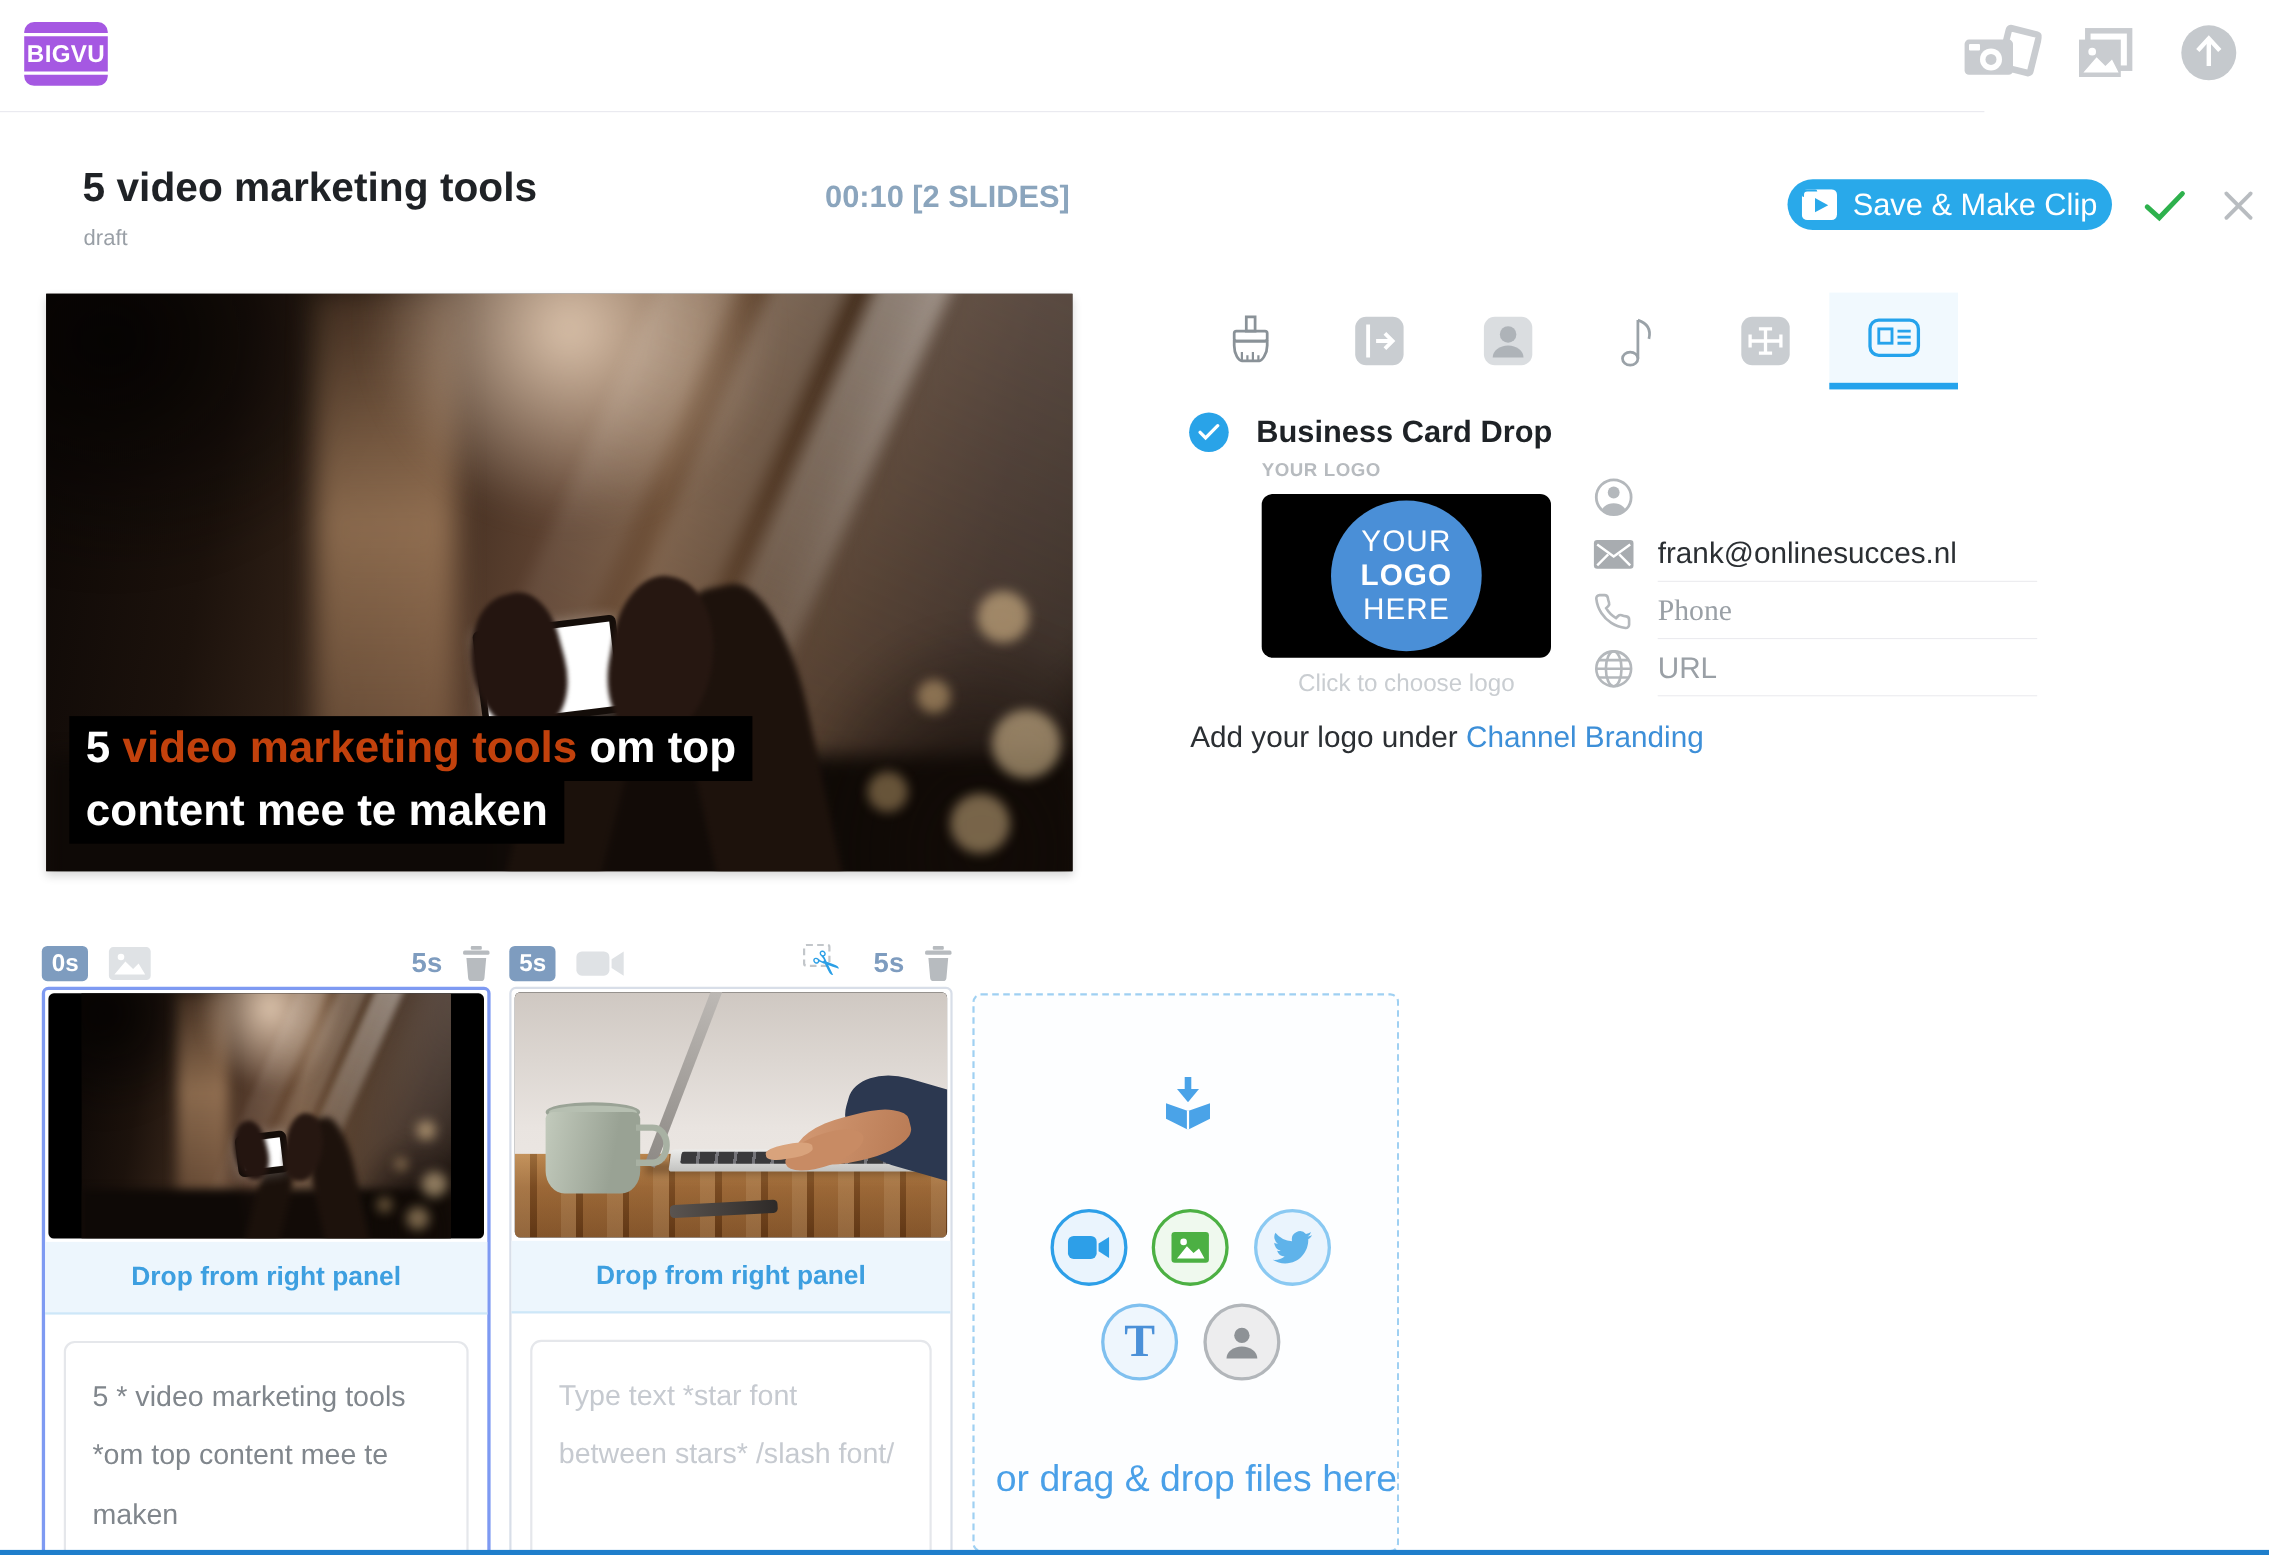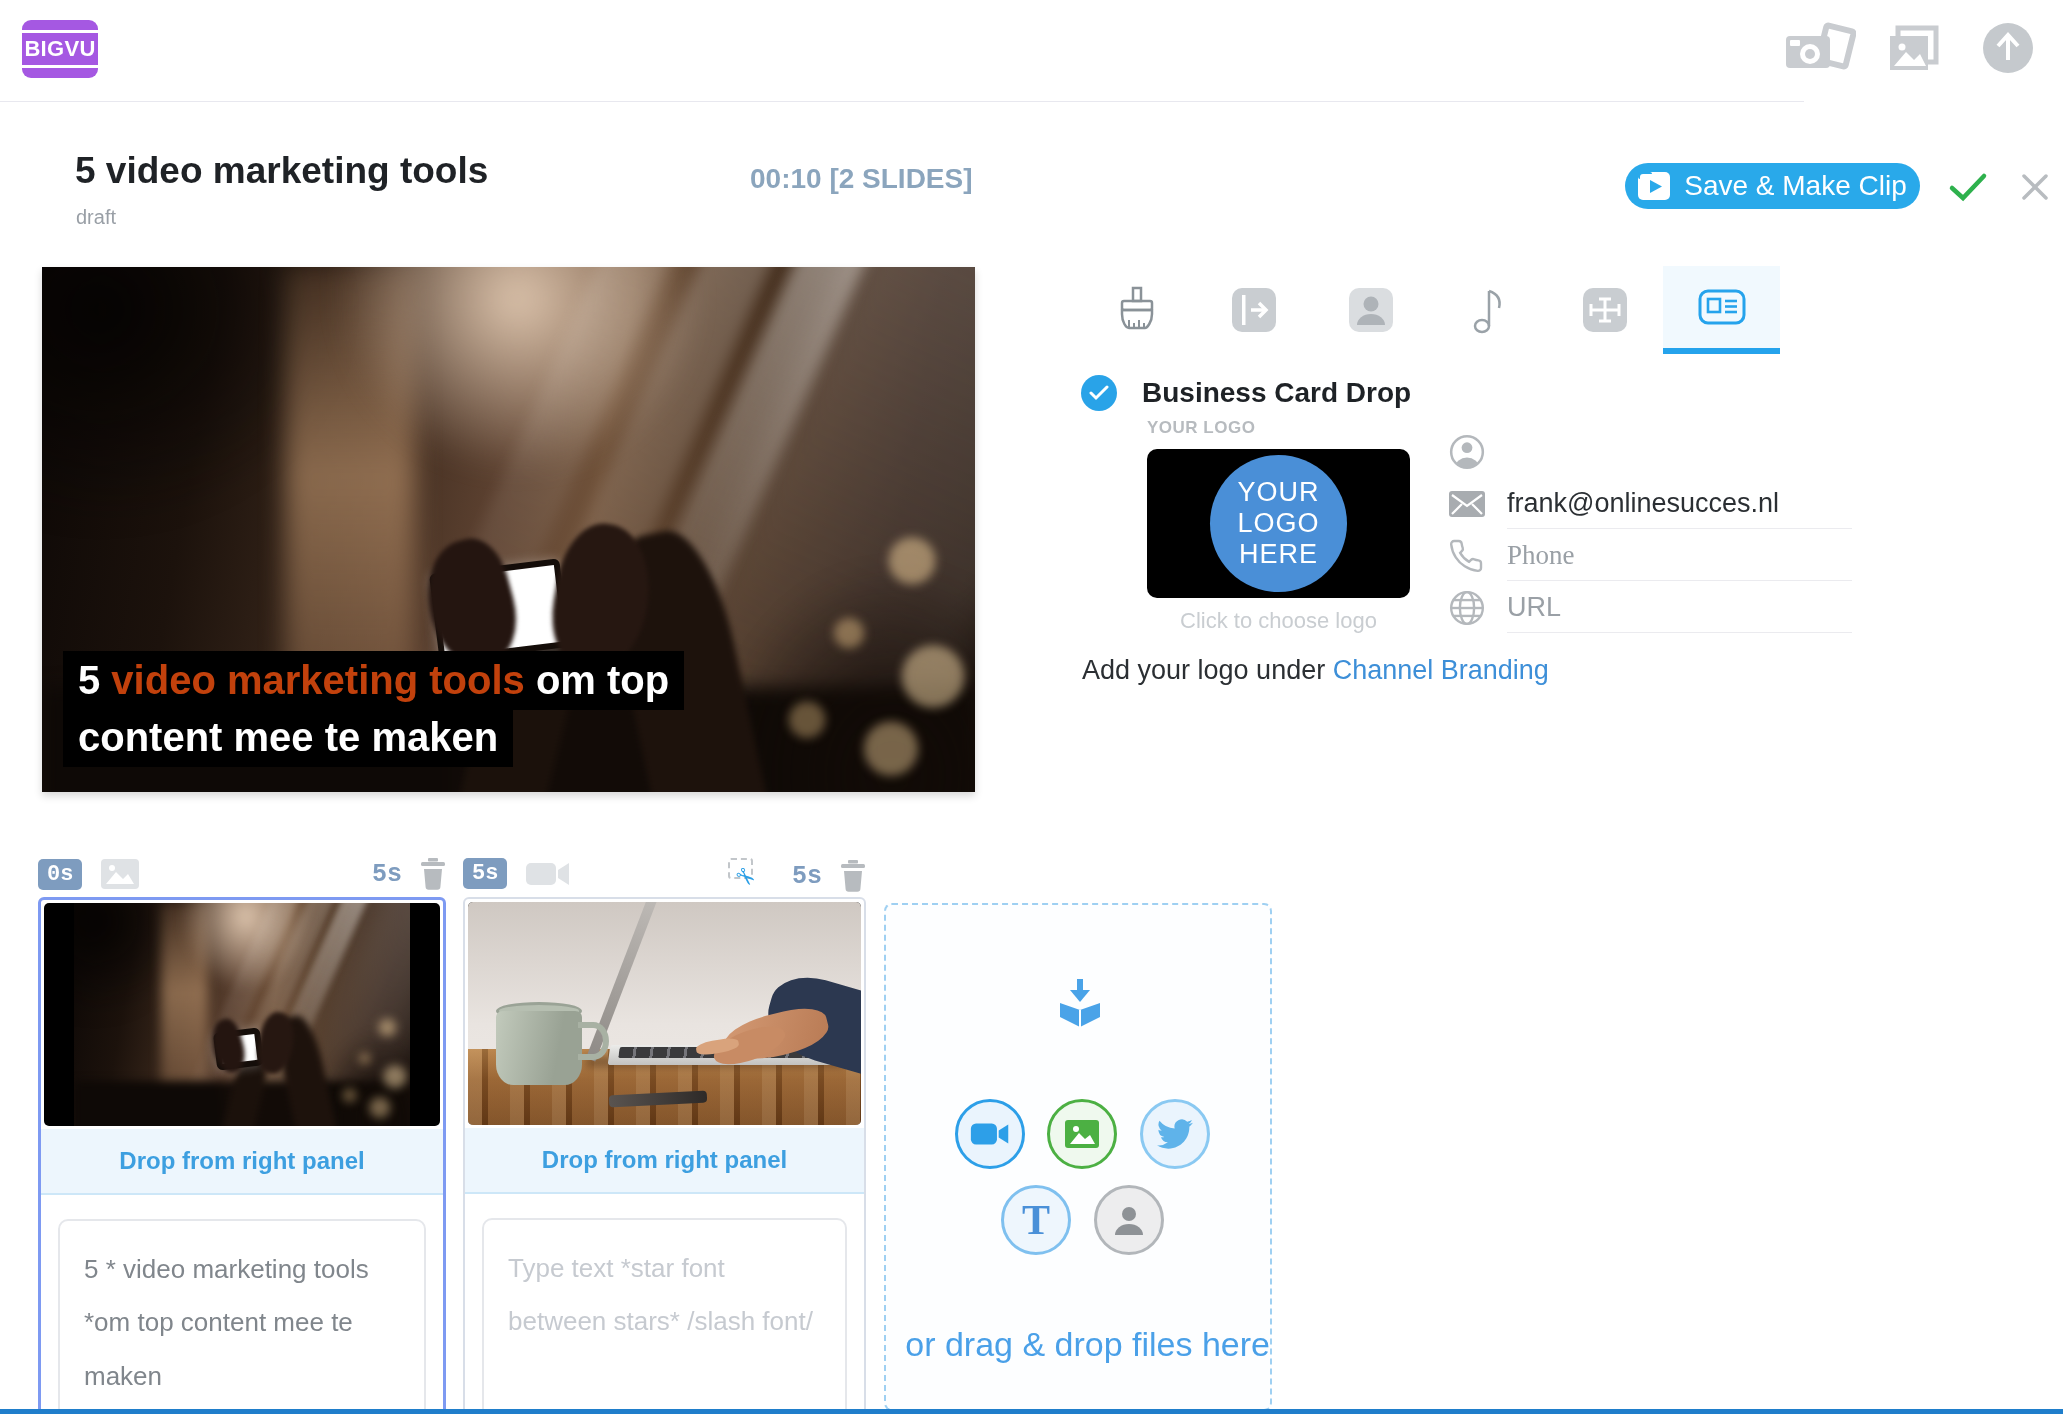--- a/index.html
+++ b/index.html
@@ -76,33 +76,33 @@
   
   .bc-check { position:absolute; left:1081px; top:375px; width:36px; height:36px; border-radius:50%; background:#29a3e8;
     display:flex; align-items:center; justify-content:center; cursor:pointer; }
   .bc-heading { position:absolute; left:1142px; top:377px; font-size:28px; font-weight:bold; color:#1e2226; }
   .bc-logo-label { position:absolute; left:1147px; top:418px; font-size:17px; font-weight:bold; color:#b7bbbf; letter-spacing:.5px; }
   .bc-card { position:absolute; left:1147px; top:449px; width:263px; height:149px; background:#000; border-radius:10px;
     display:flex; align-items:center; justify-content:center; cursor:pointer; }
   .bc-circle { width:137px; height:137px; border-radius:50%; background:#4a8fd7; display:flex; flex-direction:column;
     align-items:center; justify-content:center; color:#fff; line-height:31px; font-size:27px; }
   .bc-circle .lt { font-weight:normal; letter-spacing:1px; }
-  .bc-circle .bd { font-weight:normal; letter-spacing:1px; }
+  .bc-circle .bd { font-weight:bold; letter-spacing:1px; }
   .bc-hint { position:absolute; left:1147px; top:608px; width:263px; text-align:center; font-size:22px; color:#c9cdd1; }
   .c-row { position:absolute; left:1448px; width:404px; height:50px; display:flex; align-items:center; }
   .c-row .c-icon { width:40px; flex:0 0 40px; display:flex; align-items:center; }
   .c-row .c-val { margin-left:19px; flex:1; height:100%; display:flex; align-items:center; font-size:27px;
     border-bottom:1px solid #ebebef; cursor:text; }
   .c-val.filled { color:#2b2f33; }
   .c-val.empty { color:#9aa0a6; }
   .bc-note { position:absolute; left:1082px; top:655px; font-size:27px; color:#2b2f33; }
   .bc-note a { color:#3d8fd8; text-decoration:none; cursor:pointer; }
 
   
-  .slide-head { position:absolute; top:858px; height:36px; display:flex; align-items:flex-start; justify-content:space-between;font-family:Liberation Mono, monospace; }
+  .slide-head { position:absolute; top:858px; height:36px; display:flex; align-items:center; justify-content:space-between; }
   .sh-left, .sh-right { display:flex; align-items:center; gap:18px; }
   .time-badge { background:#7e9cbf; color:#fff; font-weight:bold; font-size:22px; border-radius:5px; padding:3px 9px; }
   .dur-label { color:#7e9cbf; font-weight:bold; font-size:25px; }
   .scissors-wrap { position:relative; width:46px; height:36px; cursor:pointer; }
   .dash-box { position:absolute; left:0; top:0; width:25px; height:21px; border:2px dashed #c2c6ca; border-radius:3px; }
   .scissors-glyph { position:absolute; left:8px; top:0px; font-size:31px; color:#2b9fe6; transform:rotate(42deg); }
 
   .slide-card { position:absolute; top:897px; height:560px; background:#fff; border-radius:6px; }
   .card1 { left:38px; width:408px; border:3px solid #7e9af2; }
   .card2 { left:463px; width:403px; border:2px solid #d8dee8; }

